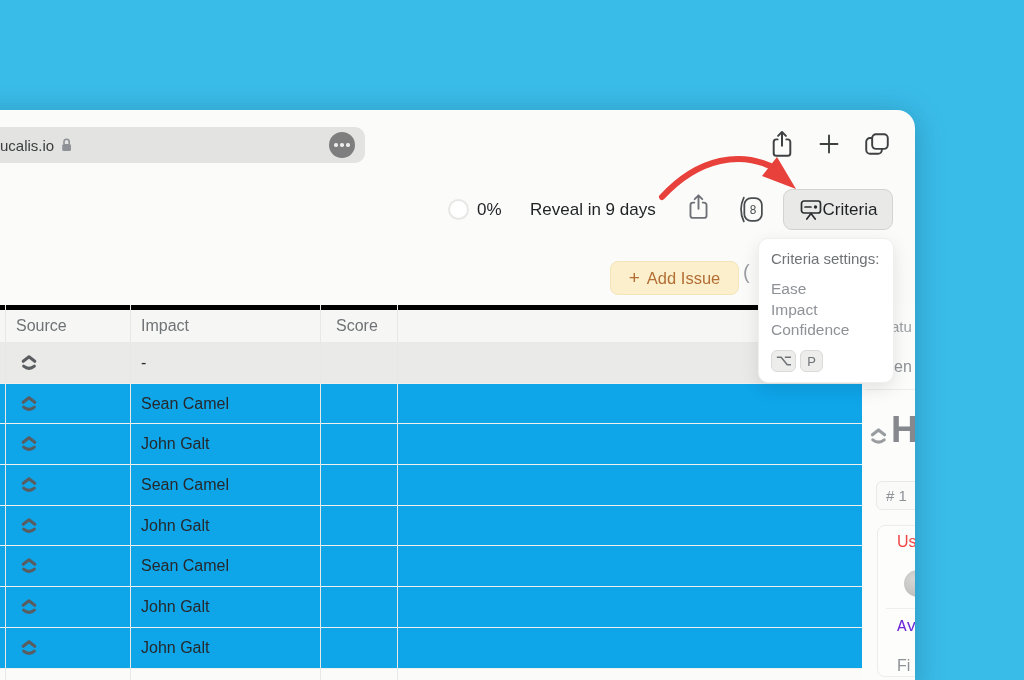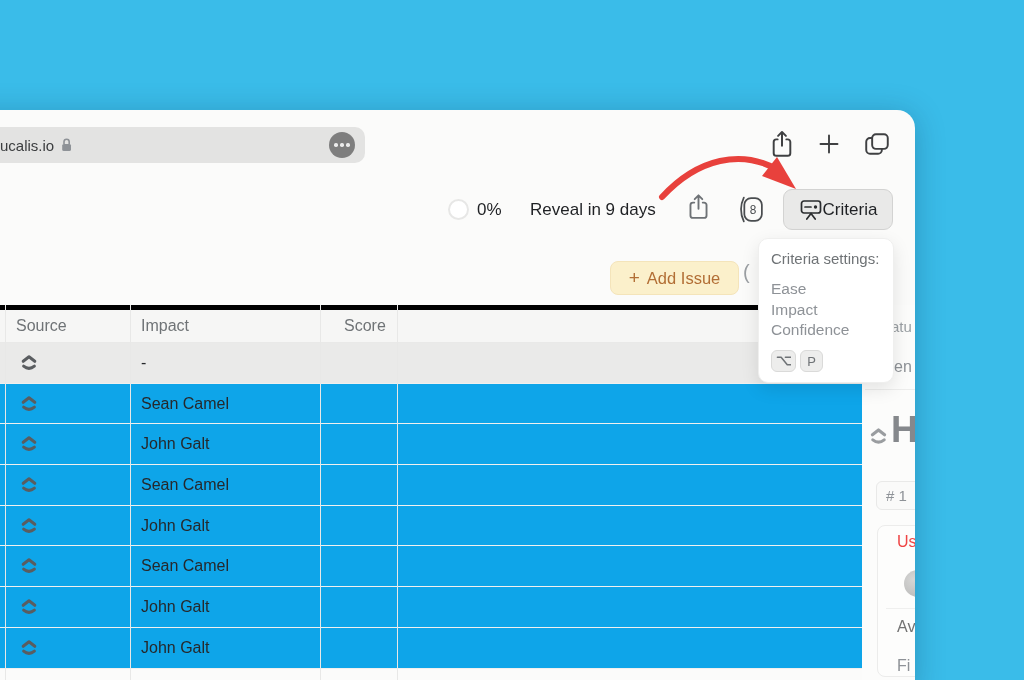--- a/index.html
+++ b/index.html
@@ -68,21 +68,21 @@
   }
 
   
   .thead {
     position:absolute; left:0; top:195px; width:862px; height:38px;
     background:#F6F6F5; border-top:5px solid #000000; border-bottom:1px solid #E9E9E8;
     display:flex; align-items:center; font-size:16px; color:#6F7376;
   }
   .th-source { padding-left:16px; width:130px; }
   .th-members { padding-left:11px; width:190px; }
-  .th-score { padding-left:24px; width:77px; }
+  .th-score { padding-left:16px; width:77px; }
   .tbody { position:absolute; left:0; top:233px; width:862px; }
   .t-row { height:40.7px; display:flex; align-items:center; border-bottom:1px solid #F0F0EF; background:#0ea5e9; font-size:16px; color:#26282B; }
   .t-row.hl { background:#EAEAE9; }
   .cell-source { width:130px; padding-left:19px; color:#5A5D60; display:flex; align-items:center; }
   .cell-members { width:190px; padding-left:11px; }
   .cell-score { width:77px; }
   .vline { position:absolute; top:195px; width:1px; height:375px; background:#E8E8E7; z-index:2; }
 
   
   .side-panel { position:absolute; left:862px; top:195px; width:53px; height:375px; background:#FCFCFB; }
@@ -272,21 +272,21 @@
             <path d="M4.6 13.2 Q10 17.6 15.4 13.2" fill="none" stroke="currentColor" stroke-width="3" stroke-linecap="round"></path>
           </svg>
         <span class="sp-frag" style="left:29px; top:104px; font-size:37px; font-weight:600; color:#85888C;">H</span>
         <div class="hash-box">
             <span># 1</span>
           </div>
         <div class="sp-card">
           <span class="sp-frag" style="left:19px; top:7px; font-size:16px; color:#ef4444;">Us</span>
           <span class="avatar"></span>
           <div class="card-div"></div>
-          <span class="sp-frag" style="left:19px; top:92px; font-size:16px; color:#737373;">Av</span>
+          <span class="sp-frag" style="left:19px; top:92px; font-size:16px; color:#6d28d9;font-family:Liberation Mono, monospace;">Av</span>
           <span class="sp-frag" style="left:19px; top:131px; font-size:16px; color:#8E9297;text-align:right;">Fi</span>
         </div>
       </div>
 
       <div class="tooltip">
         <div class="tt-title">Criteria settings:</div>
         <div class="tt-item">Ease</div>
         <div class="tt-item">Impact</div>
         <div class="tt-item">Confidence</div>
         <div class="tt-keys">

